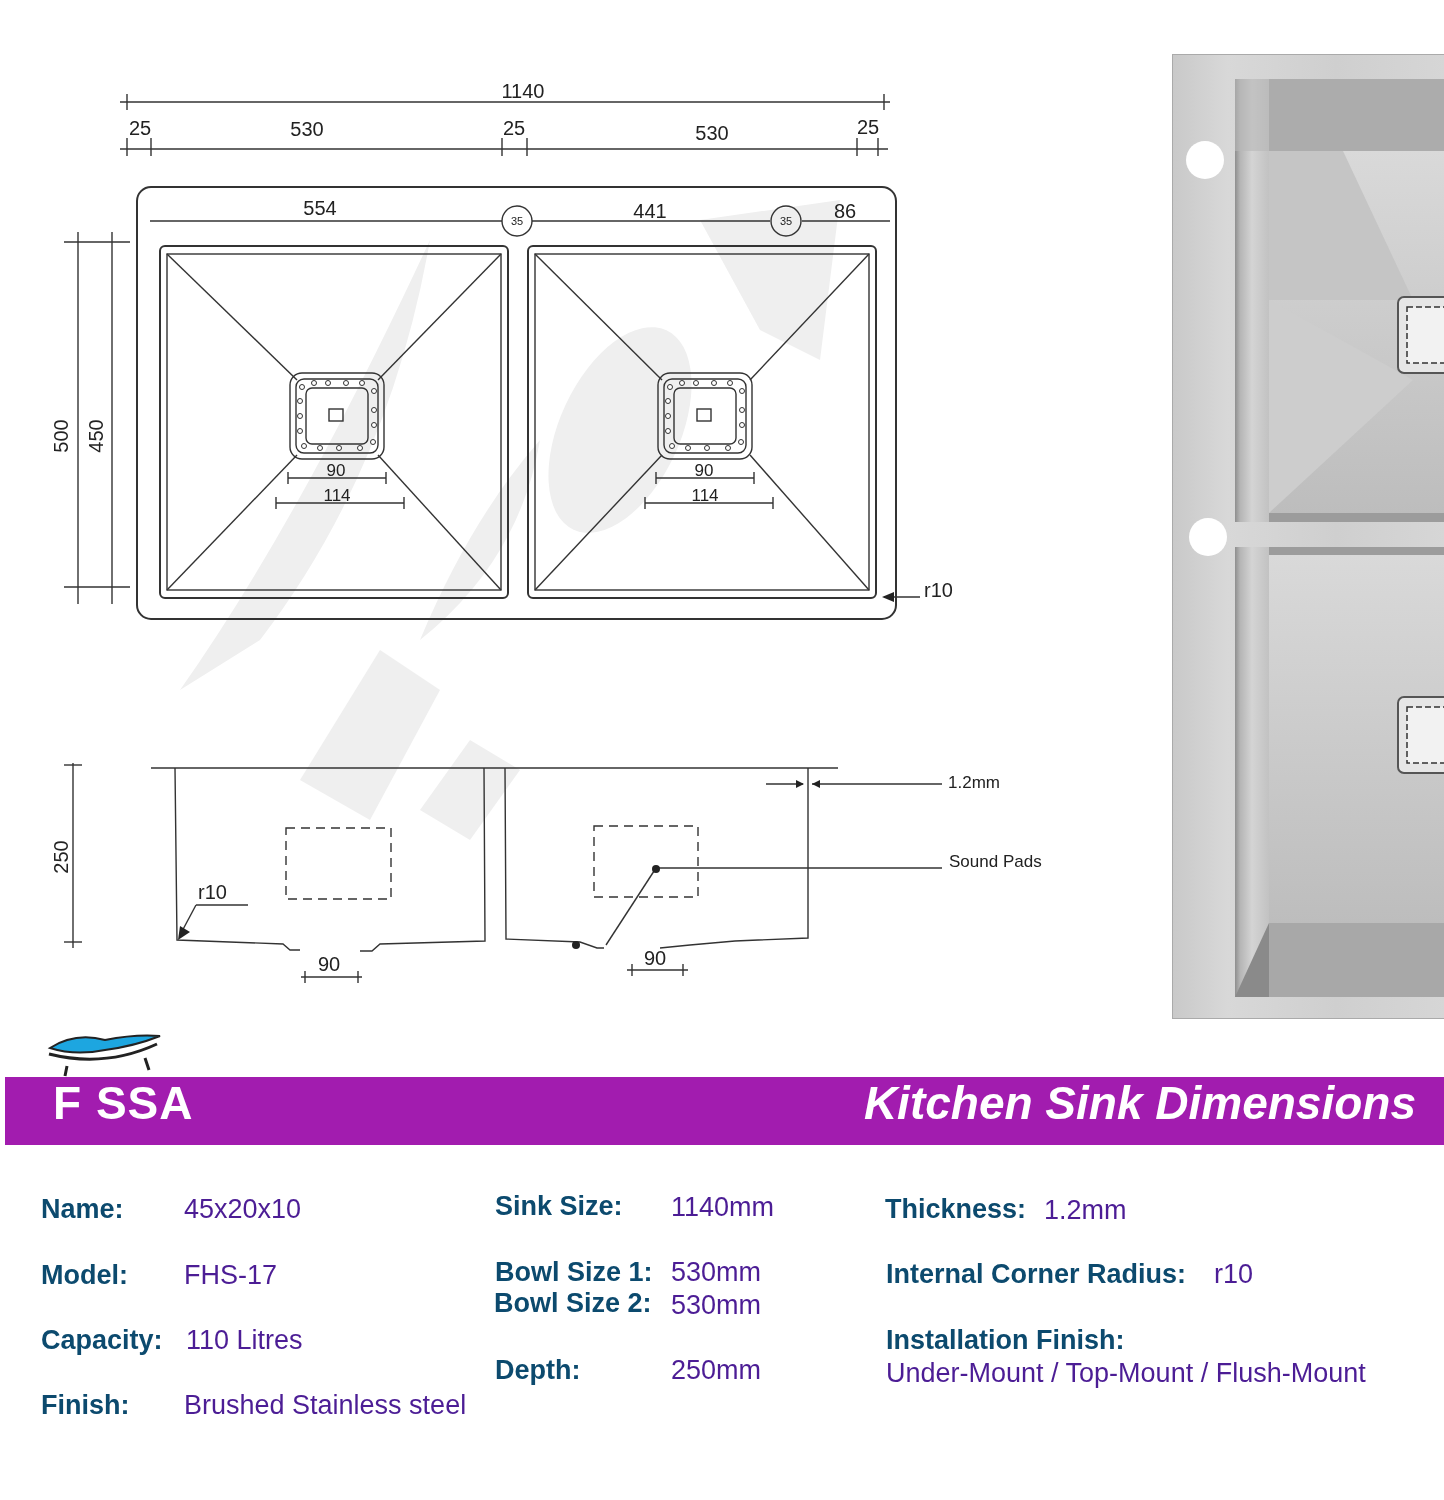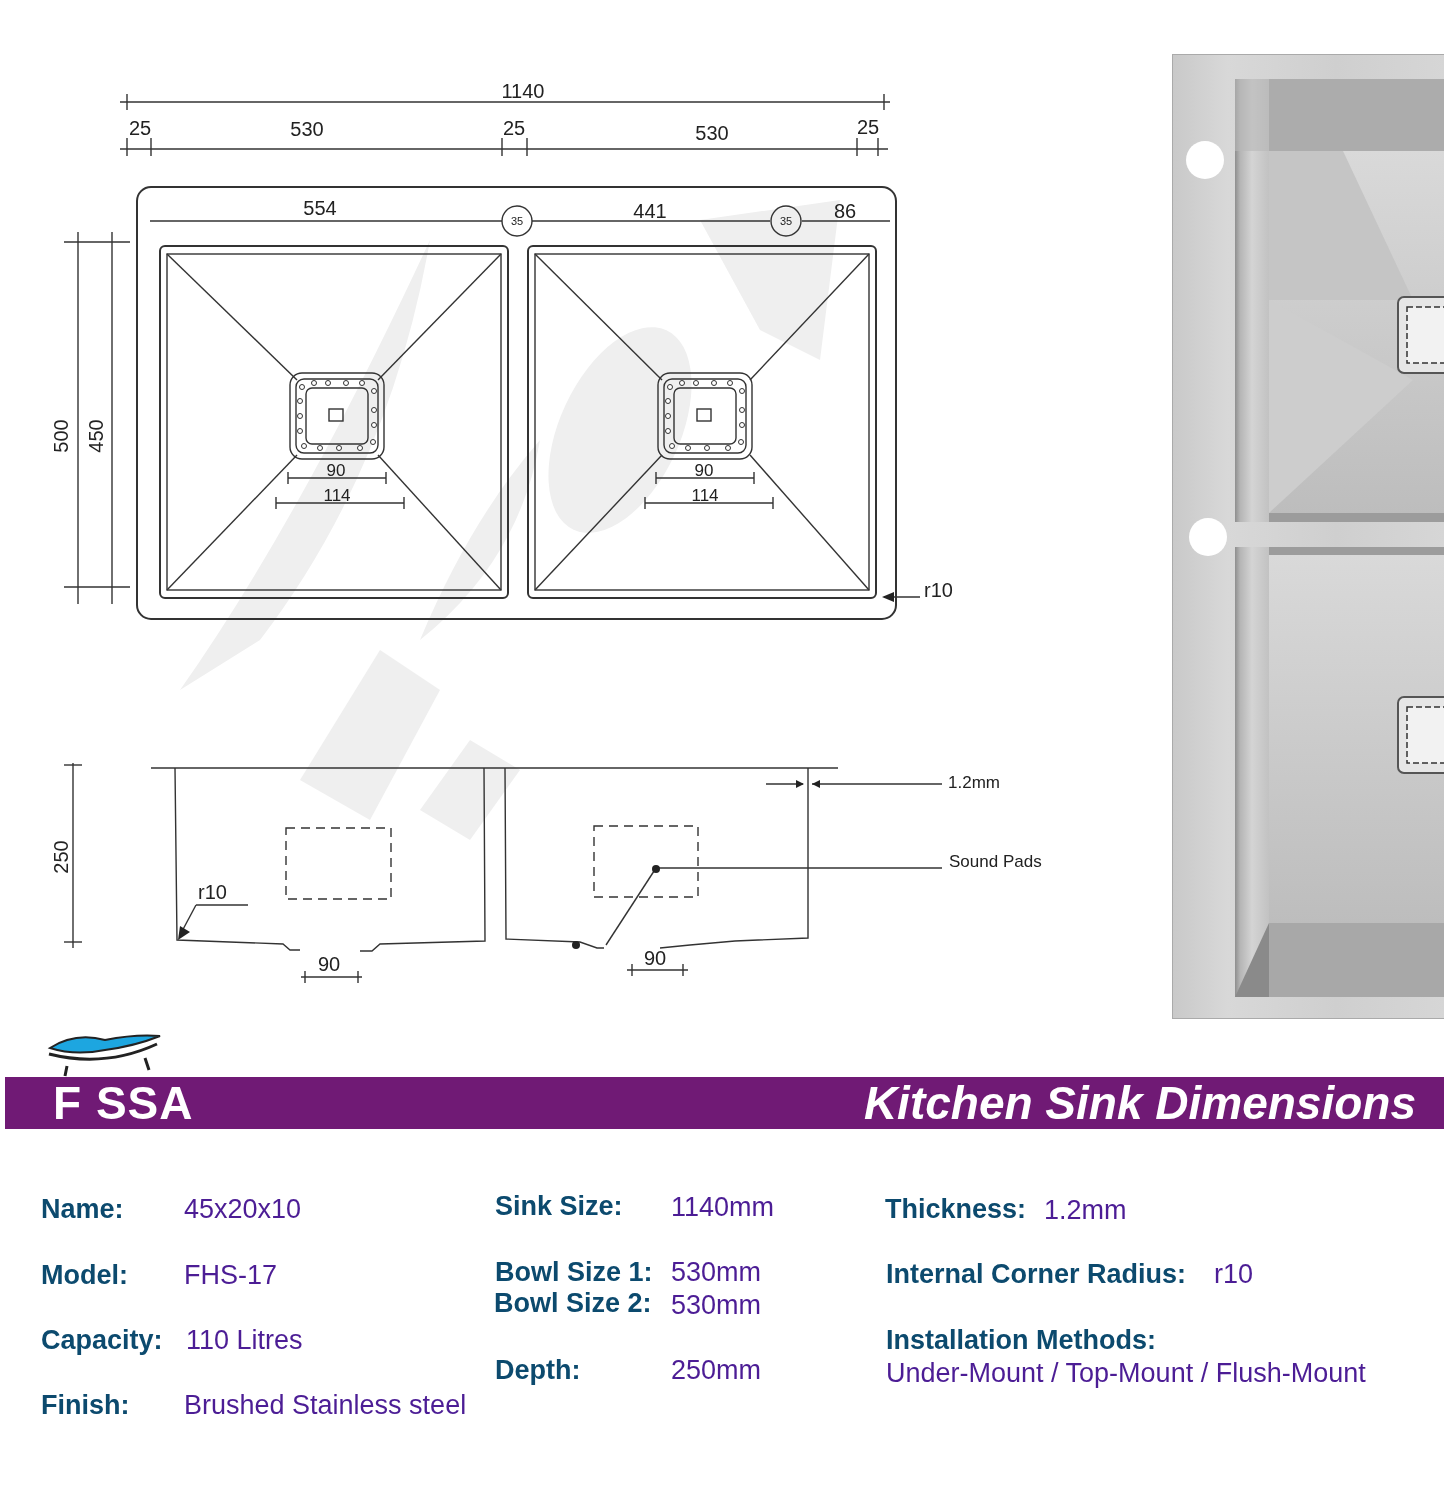--- a/index.html
+++ b/index.html
@@ -4,21 +4,21 @@
   <style>
     html, body { margin: 0; padding: 0; background: #ffffff; }
     body { width: 1444px; height: 1500px; position: relative; overflow: hidden; font-family: "Liberation Sans", sans-serif; color: #222; }
     .abs { position: absolute; }
     svg text { font-family: "Liberation Sans", sans-serif; }
     .dim-label { font-size: 20px; fill: #222; }
     .dim-small { font-size: 11px; fill: #222; }
     .callout { font-size: 17px; fill: #222; }
     .photo { position: absolute; left: 1172px; top: 54px; width: 272px; height: 963px; overflow: hidden;
              background: linear-gradient(90deg, #c9c9c9 0%, #d8d8d8 20%, #cfcfcf 60%, #d6d6d6 100%); border-left: 1px solid #aaa; border-top: 1px solid #aaa; border-bottom: 1px solid #aaa;}
-    .banner { position: absolute; left: 5px; top: 1077px; width: 1439px; height: 52px; background: #701a75; }
+    .banner { position: absolute; left: 5px; top: 1077px; width: 1439px; height: 68px; background: #a21caf; }
     .brand-name { position: absolute; left: 48px; top: 2px; font-size: 46px; font-weight: bold; color: #fff; letter-spacing: 1px; line-height: 48px; }
     .banner-title { position: absolute; right: 28px; top: 2px; font-size: 46px; font-weight: bold; color: #fff; line-height: 48px; font-style: italic; }
     .spec-label { position: absolute; font-size: 27px; font-weight: bold; color: #0c4a6e; white-space: nowrap; }
     .spec-value { position: absolute; font-size: 27px; color: #4c1d95; white-space: nowrap; }
   </style>
 </head>
 <body>
 
 <svg class="abs" style="left:0;top:0" width="1170" height="1010">
 
@@ -271,15 +271,15 @@
   <div class="spec-value" style="left:671px;top:1290px">530mm</div>
   <div class="spec-label" style="left:495px;top:1355px">Depth:</div>
   <div class="spec-value" style="left:671px;top:1355px">250mm</div>
 </div>
 
 <div>
   <div class="spec-label" style="left:885px;top:1194px">Thickness:</div>
   <div class="spec-value" style="left:1044px;top:1195px">1.2mm</div>
   <div class="spec-label" style="left:886px;top:1259px">Internal Corner Radius:</div>
   <div class="spec-value" style="left:1214px;top:1259px">r10</div>
-  <div class="spec-label" style="left:886px;top:1325px">Installation Methods:</div>
+  <div class="spec-label" style="left:886px;top:1325px">Installation Finish:</div>
   <div class="spec-value" style="left:886px;top:1358px">Under-Mount / Top-Mount / Flush-Mount</div>
 </div>
 
 </body></html>

